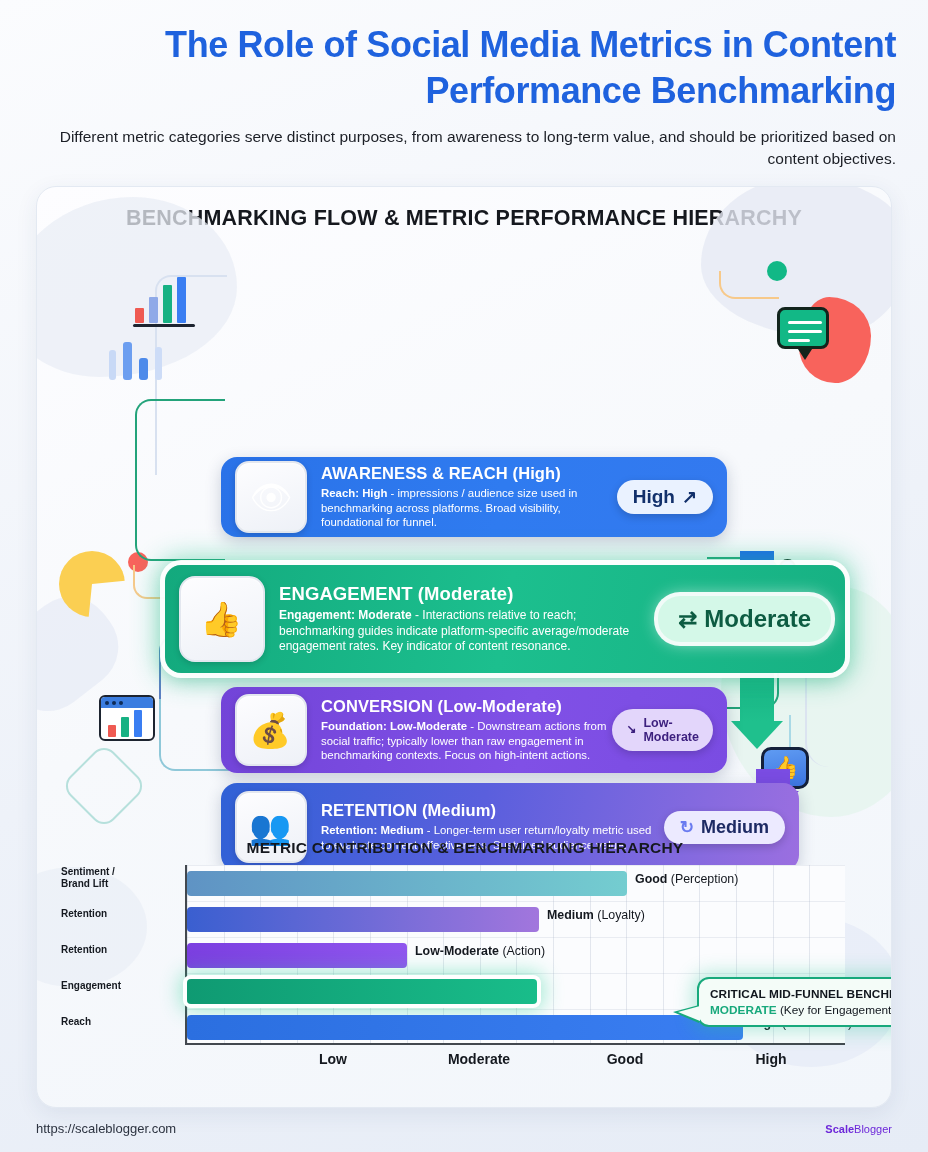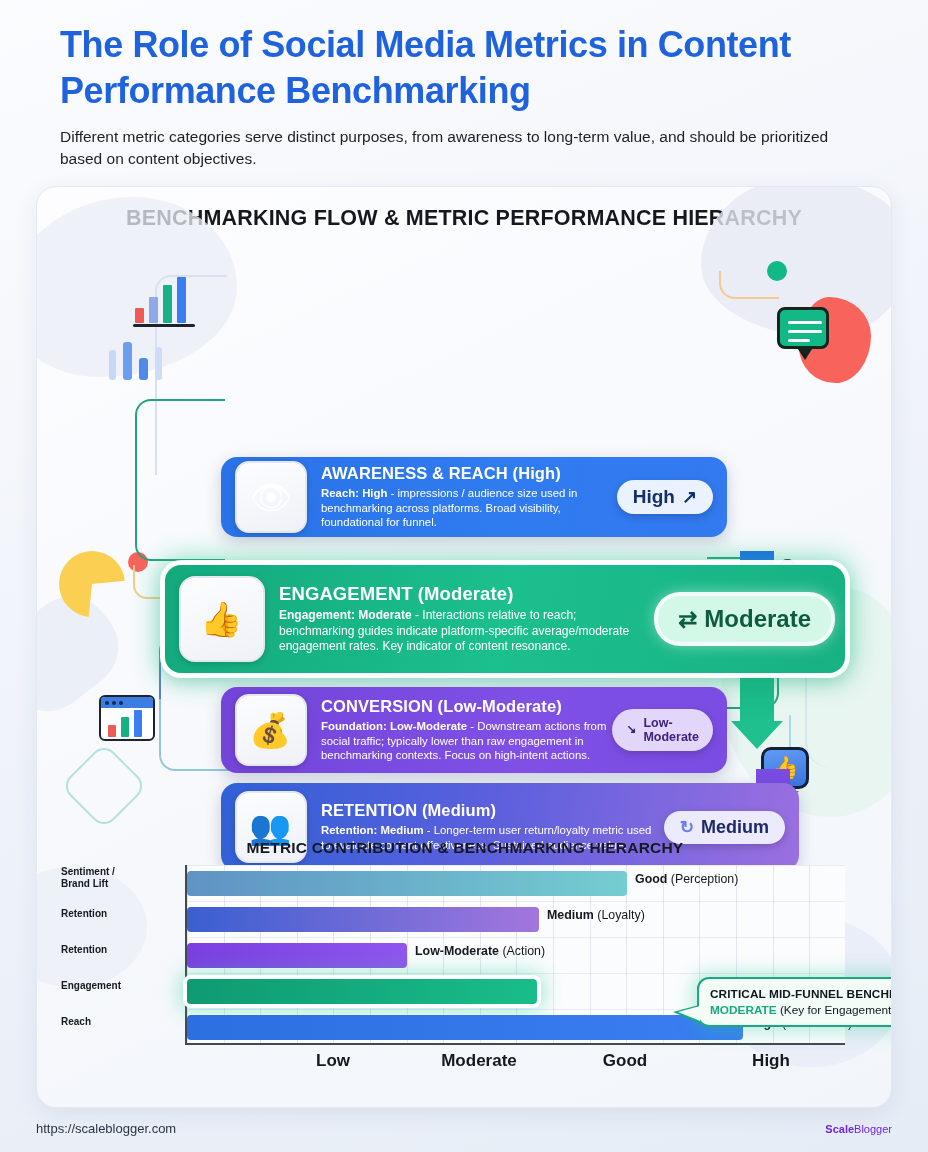--- a/index.html
+++ b/index.html
@@ -4,21 +4,21 @@
 <style>
   * { box-sizing: border-box; margin: 0; padding: 0; }
   html, body { width: 928px; height: 1152px; }
   body {
     font-family: "Liberation Sans", sans-serif;
     background: linear-gradient(160deg,#fbfcfe 0%,#eef2f9 55%,#e6ecf6 100%);
     position: relative; overflow: hidden;
   }
 
   
-  .header { padding: 22px 60px 0; text-align: left; position: relative; z-index: 5; }
+  .header { padding: 22px 32px 0; text-align: right; position: relative; z-index: 5; }
   .title {
     font-size: 36px; font-weight: 800; line-height: 1.28;
     color: #1f62de; letter-spacing: -0.4px;
   }
   .subtitle {
     margin-top: 12px; font-size: 15.5px; line-height: 1.42;
     color: #1c1f26; font-weight: 400;
   }
 
   
@@ -175,21 +175,21 @@
        repeating-linear-gradient(to right, rgba(170,180,200,.30) 0 1px, transparent 1px 36.6px),
        repeating-linear-gradient(to bottom, rgba(170,180,200,.22) 0 1px, transparent 1px 36px),
        #fbfcfe;
   }
   .rowband { position:absolute; left:0; width:100%; height:36px; }
   .bar { position:absolute; height:25px; top:5.5px; left:0; border-radius:4px; }
   .bar-label { position:absolute; top:7px; font-size:12.4px; color:#14181f; white-space:nowrap; }
   .bar-label b { font-weight:800; }
   .ylab { position:absolute; right:664px; width:120px; text-align:left;
           font-size:10px; font-weight:800; color:#14181f; line-height:1.15; }
-  .xlab { position:absolute; top:186px; font-size:17px; font-weight:800; color:#14181f;
+  .xlab { position:absolute; top:186px; font-size:14px; font-weight:800; color:#14181f;
           transform:translateX(-50%); }
   .callout { position:absolute; left:510px; top:112px; width:260px;
      background:#f4fcf8; border:2px solid #18a97c; border-radius:12px; padding:8px 11px;
      box-shadow: 0 0 18px 5px rgba(40,200,150,.30);}
   .callout .l1 { font-size:11.8px; font-weight:800; color:#10161d; letter-spacing:.1px; }
   .callout .l2 { font-size:11.8px; color:#10161d; margin-top:2px;}
   .callout .l2 b { color:#18a97c; font-weight:800; }
   .callout::before { content:""; position:absolute; left:-26px; top:26px; width:0;height:0;
      border-top:7px solid transparent; border-bottom:11px solid transparent; border-right:26px solid #18a97c;}
   .callout::after { content:""; position:absolute; left:-21px; top:27px; width:0;height:0;

